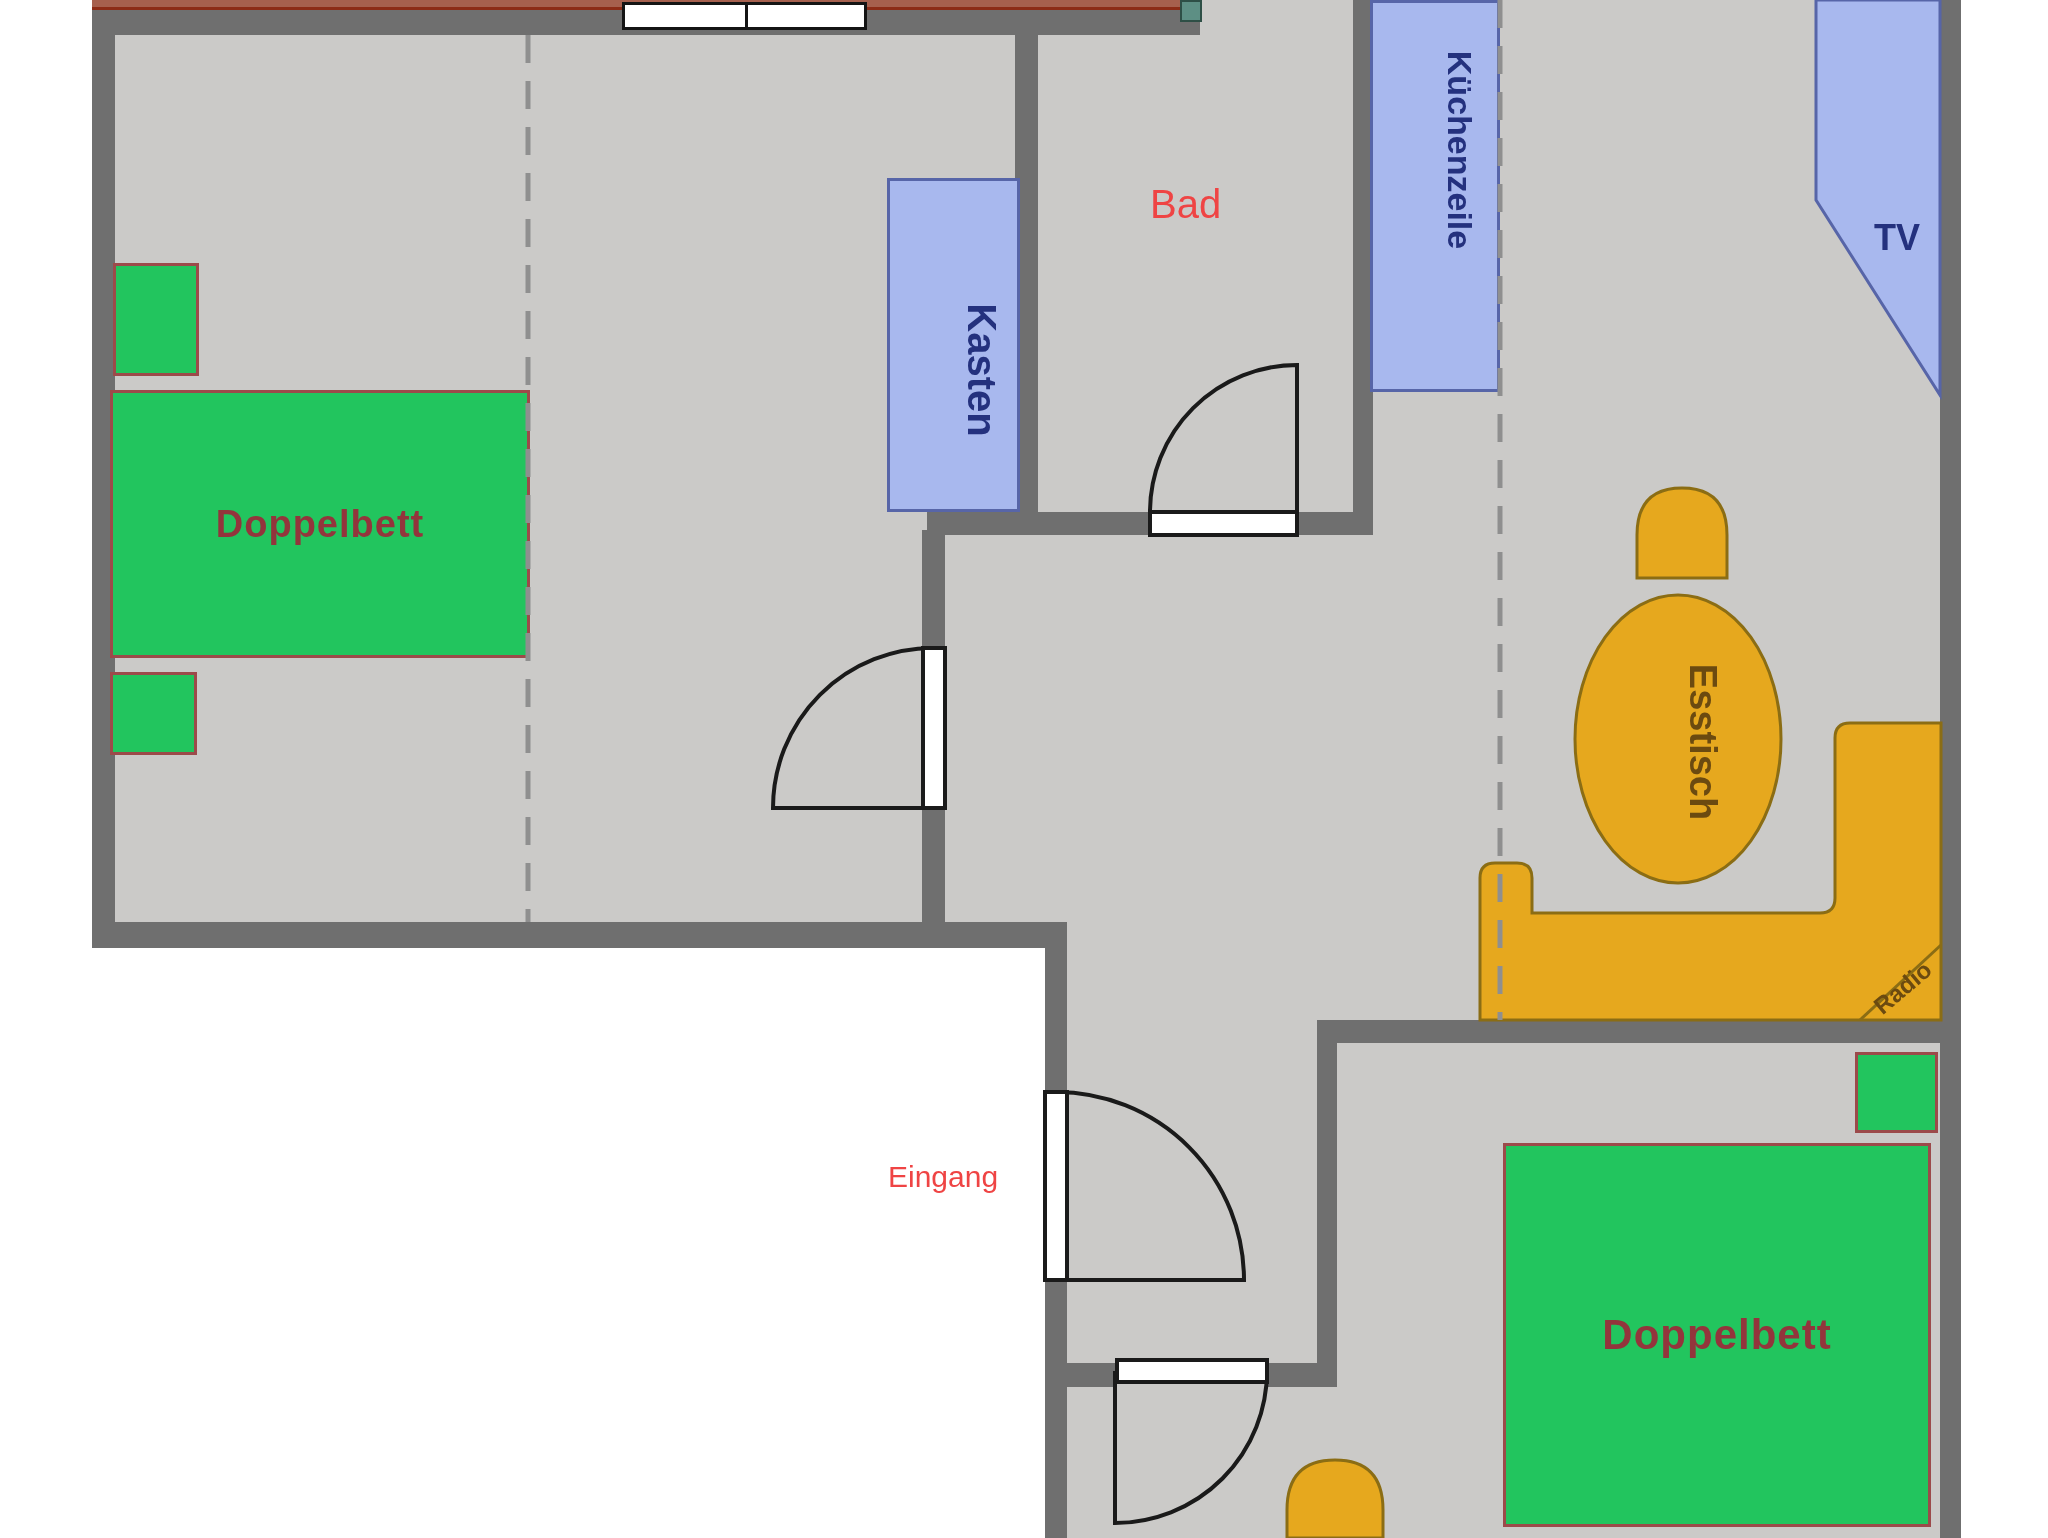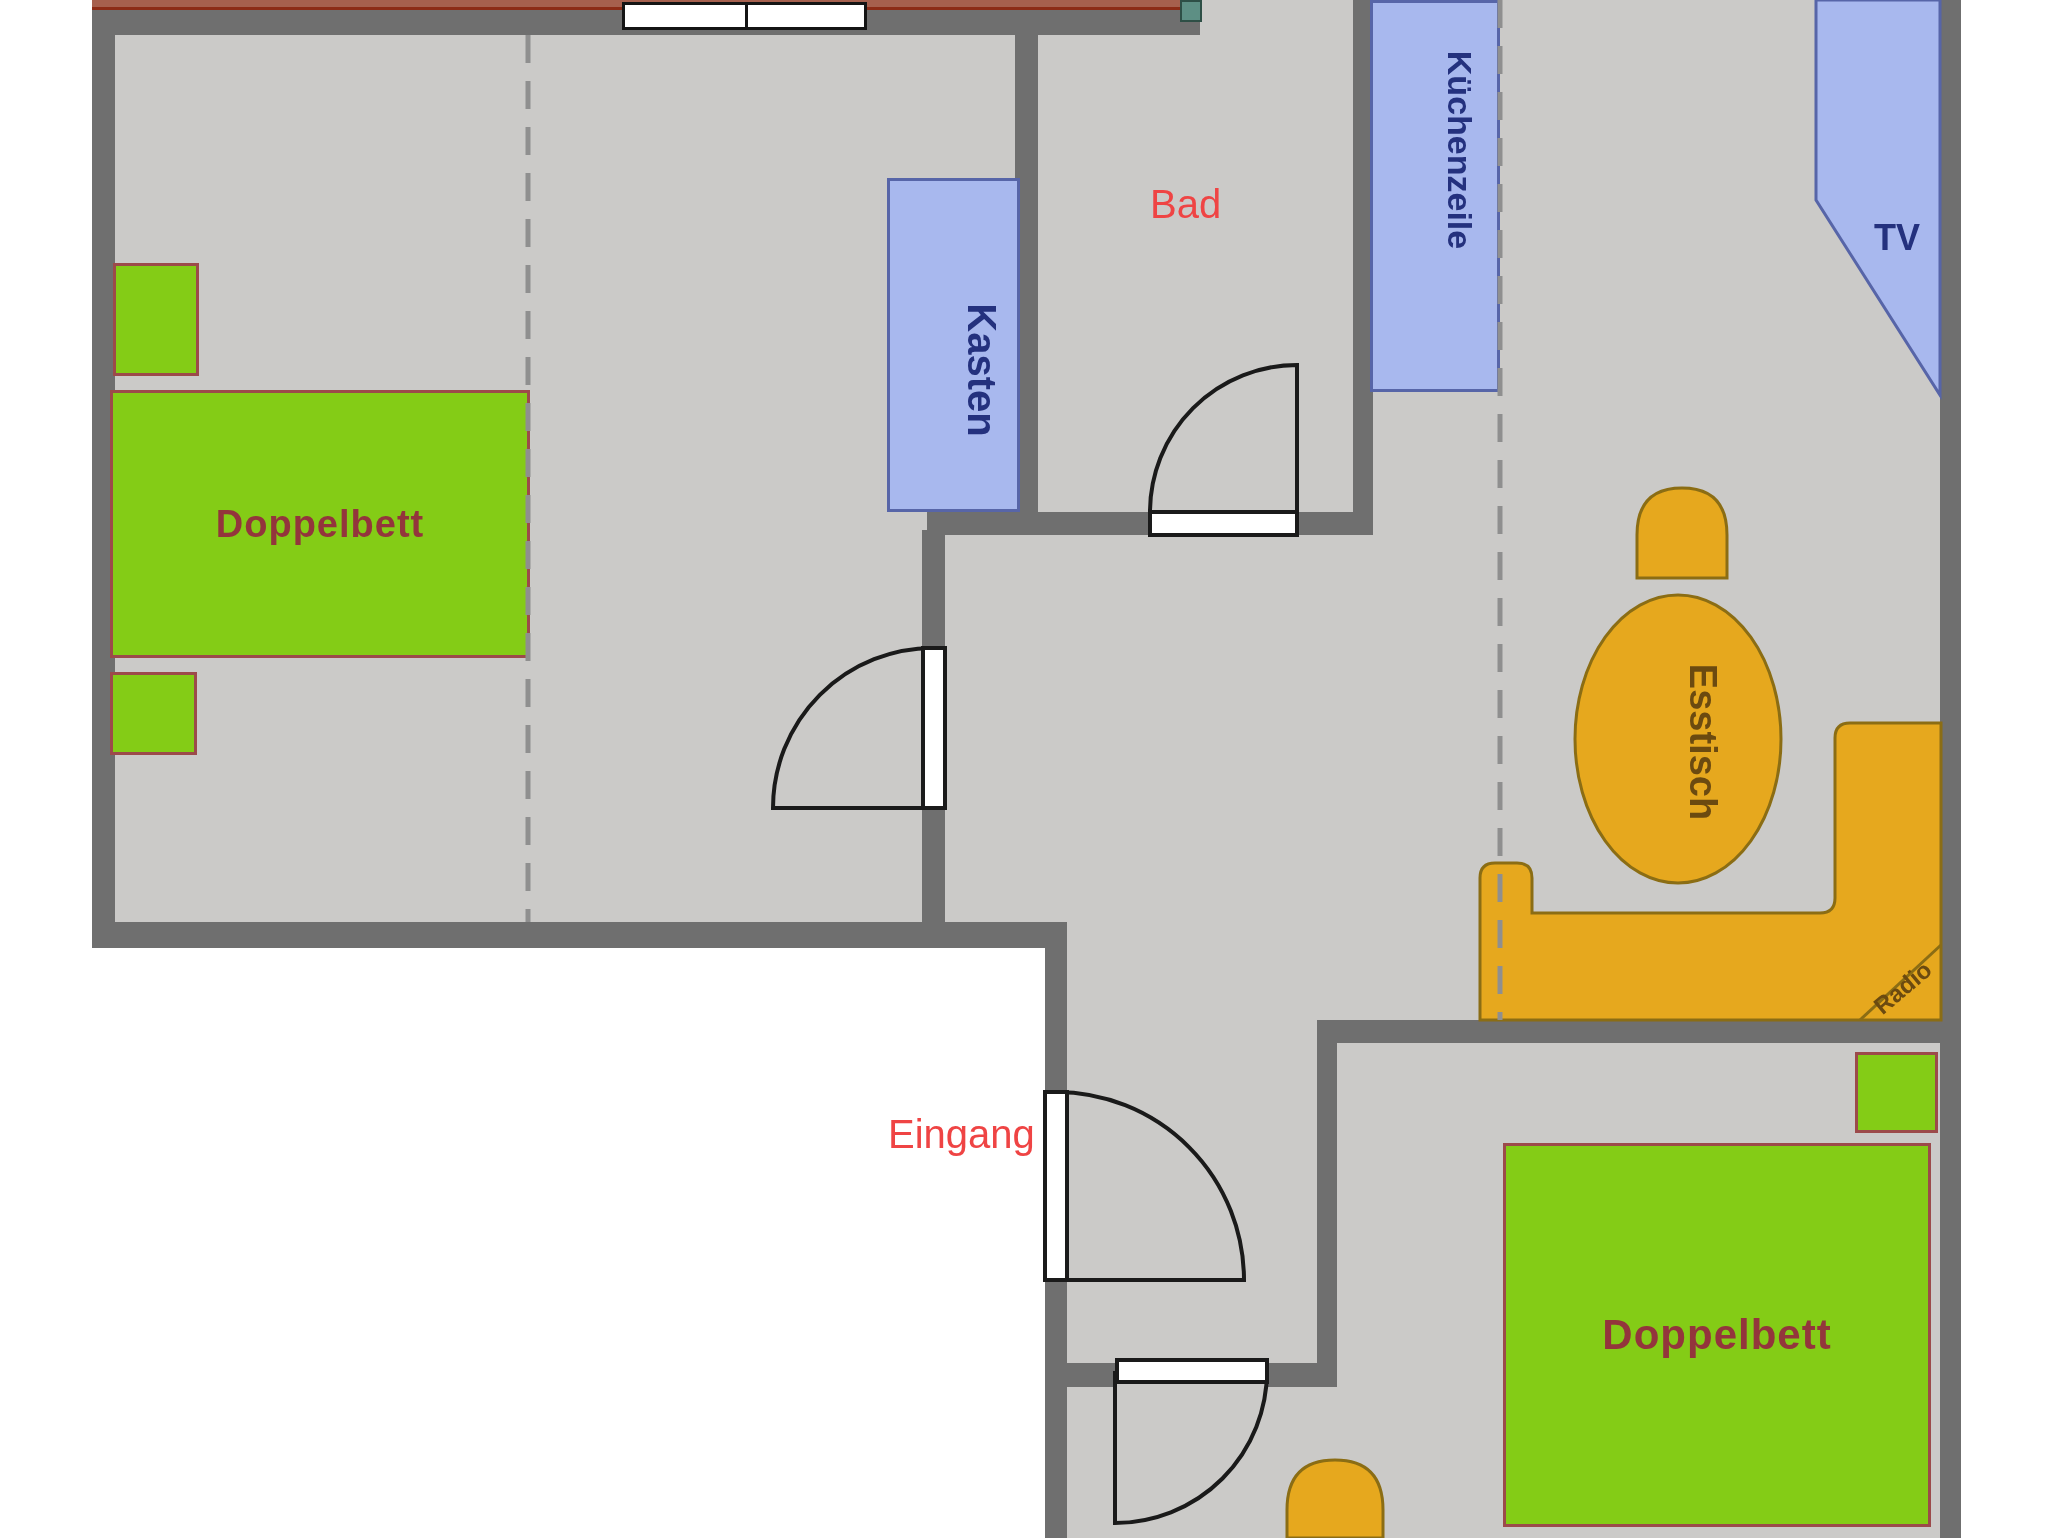--- a/index.html
+++ b/index.html
@@ -1,20 +1,20 @@
 <!DOCTYPE html>
 <html><head>
 <meta charset="utf-8">
 <style>
   html,body{margin:0;padding:0;background:#ffffff;}
   body{font-family:"Liberation Sans", sans-serif;}
   #plan{position:relative;width:2048px;height:1538px;background:#ffffff;overflow:hidden;}
   .floor{position:absolute;background:#cbcac8;}
   .wall{position:absolute;background:#6f6f6f;}
-  .pink{position:absolute;background:#84cc16;border:3px solid #9c4a4a;box-sizing:border-box;}
+  .pink{position:absolute;background:#22c55e;border:3px solid #9c4a4a;box-sizing:border-box;}
   .blue{position:absolute;background:#a8b8ee;border:3px solid #5765a8;box-sizing:border-box;}
   .bedlabel{position:absolute;inset:0;display:flex;align-items:center;justify-content:center;
             color:#93353c;font-size:42px;font-weight:700;letter-spacing:1px;}
   .roomlabel{position:absolute;color:#ef4444;font-weight:400;}
   svg{position:absolute;left:0;top:0;}
   #title{position:absolute;left:150px;top:1104px;font-size:54px;font-weight:700;color:#3a3a3a;letter-spacing:1px;}
 </style>
 </head>
 <body>
 
@@ -55,21 +55,21 @@
   <div class="pink" style="left:110px;top:672px;width:87px;height:83px;"></div>
   <div class="pink" style="left:1855px;top:1052px;width:83px;height:81px;"></div>
   <div class="pink" style="left:1503px;top:1143px;width:428px;height:384px;">
     <div class="bedlabel">Doppelbett</div>
   </div>
 
   <div class="blue" style="left:887px;top:178px;width:133px;height:334px;"></div>
   <div class="blue" style="left:1370px;top:0px;width:130px;height:392px;"></div>
 
   <div class="roomlabel" style="left:1150px;top:182px;font-size:40px;">Bad</div>
-  <div class="roomlabel" style="left:888px;top:1112px;font-size:40px;">Eingang</div>
+  <div class="roomlabel" style="left:888px;top:1160px;font-size:30px;">Eingang</div>
 
   <svg width="2048" height="1538" viewBox="0 0 2048 1538">
 
     <path d="M1480,1020 L1480,878 Q1480,863 1495,863 L1517,863 Q1532,863 1532,878 L1532,913
              L1820,913 Q1835,913 1835,898 L1835,738 Q1835,723 1850,723 L1941,723 L1941,1020 Z" fill="#e6a81e" stroke="#8b6d14" stroke-width="3"></path>
     <line x1="1860" y1="1020" x2="1941" y2="945" stroke="#8b6d14" stroke-width="3"></line>
     <text transform="translate(1908,994) rotate(-40)" text-anchor="middle" font-size="24" font-weight="600" fill="#6b4a10">Radio</text>
 
     <line x1="528" y1="35" x2="528" y2="922" stroke="#8f8f8f" stroke-width="5" stroke-dasharray="28 18"></line>
     <line x1="1500" y1="0" x2="1500" y2="1020" stroke="#8f8f8f" stroke-width="5" stroke-dasharray="28 18"></line>

